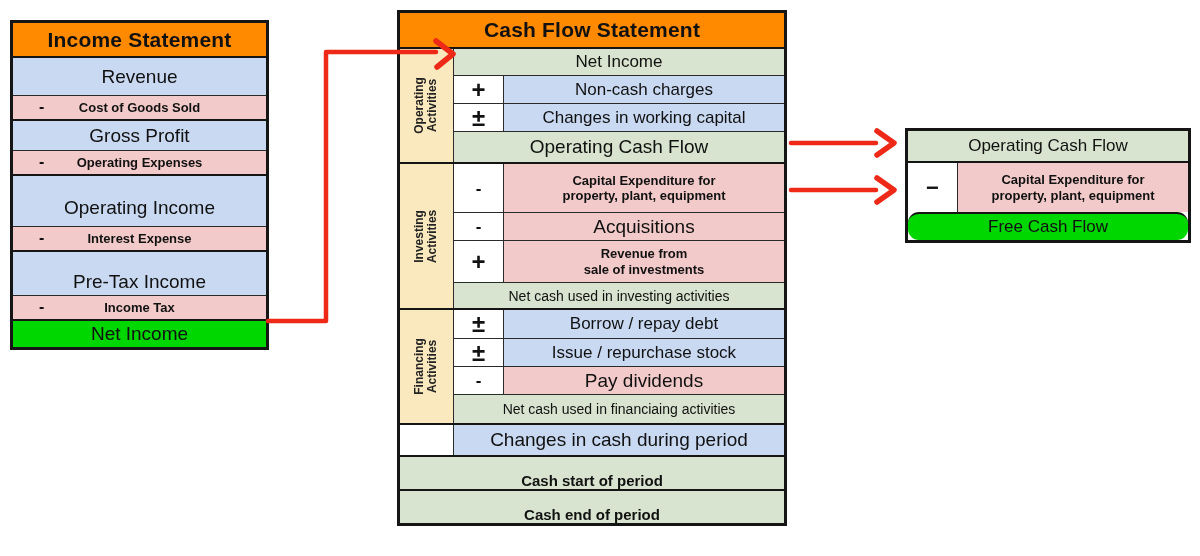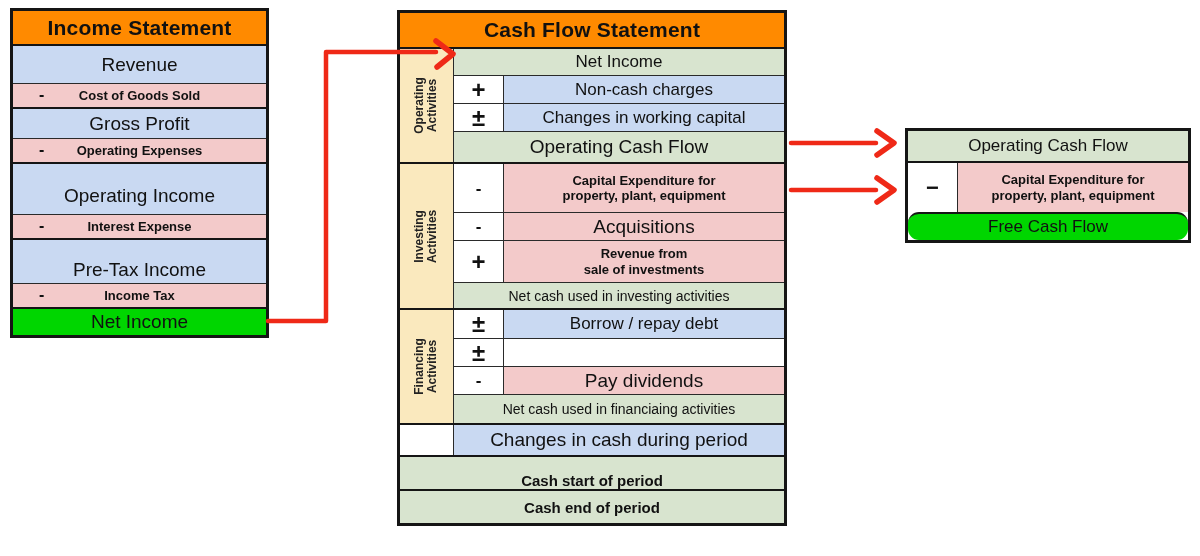--- a/index.html
+++ b/index.html
@@ -40,21 +40,21 @@
   .sign-big{font-size:24px;font-weight:900;line-height:1;}
   .sign-small{font-size:17px;font-weight:bold;line-height:1;}
   .sign-dash{font-size:22px;font-weight:900;line-height:1;}
   svg.arrows{position:absolute;left:0;top:0;z-index:6;pointer-events:none;}
 </style>
 </head>
 <body>
 
 <div id="canvas">
 
-  <div class="box" style="left:10px;top:8px;width:259px;">
+  <div class="box" style="left:10px;top:20px;width:259px;">
     <div class="hdr row" style="height:33px;">
       <span>Income Statement</span>
     </div>
 
     <div class="thick">
       <div class="row bg-blue t-big" style="height:37px;">
         <span>Revenue</span>
       </div>
       <div class="row bg-pink t-sb thin" style="height:24px;">
         <span class="sign-left">-</span>
@@ -185,20 +185,23 @@
               <span class="sign-big">±</span>
             </div>
           <div class="ccell bg-blue t-med">
               <span>Borrow / repay debt</span>
             </div>
         </div>
         <div class="crow thin" style="height:28px;">
           <div class="scell">
               <span class="sign-big">±</span>
             </div>
+          <div class="ccell bg-blue t-med">
+              <span>Issue / repurchase stock</span>
+            </div>
         </div>
         <div class="crow thin" style="height:28px;">
           <div class="scell">
               <span class="sign-small">-</span>
             </div>
           <div class="ccell bg-pink t-big">
               <span>Pay dividends</span>
             </div>
         </div>
         <div class="crow thin" style="height:29px;">
@@ -211,21 +214,21 @@
 
     <div class="sec thick" style="height:32px;">
       <div class="act" style="background:#fff;"></div>
       <div class="ccell bg-blue t-big">
           <span>Changes in cash during period</span>
         </div>
     </div>
     <div class="row bg-sage t-cash thick" style="height:34px;align-items:flex-end;">
       <span>Cash start of period</span>
     </div>
-    <div class="row bg-sage t-cash thick" style="height:34px;">
+    <div class="row bg-sage t-cash thick" style="height:34px;align-items:flex-end;">
       <span>Cash end of period</span>
     </div>
   </div>
 
   <div class="box" style="left:905px;top:128px;width:286px;">
     <div class="row bg-sage t-med" style="height:30px;">
       <span>Operating Cash Flow</span>
     </div>
     <div class="crow thick" style="height:51px;">
       <div class="scell">

